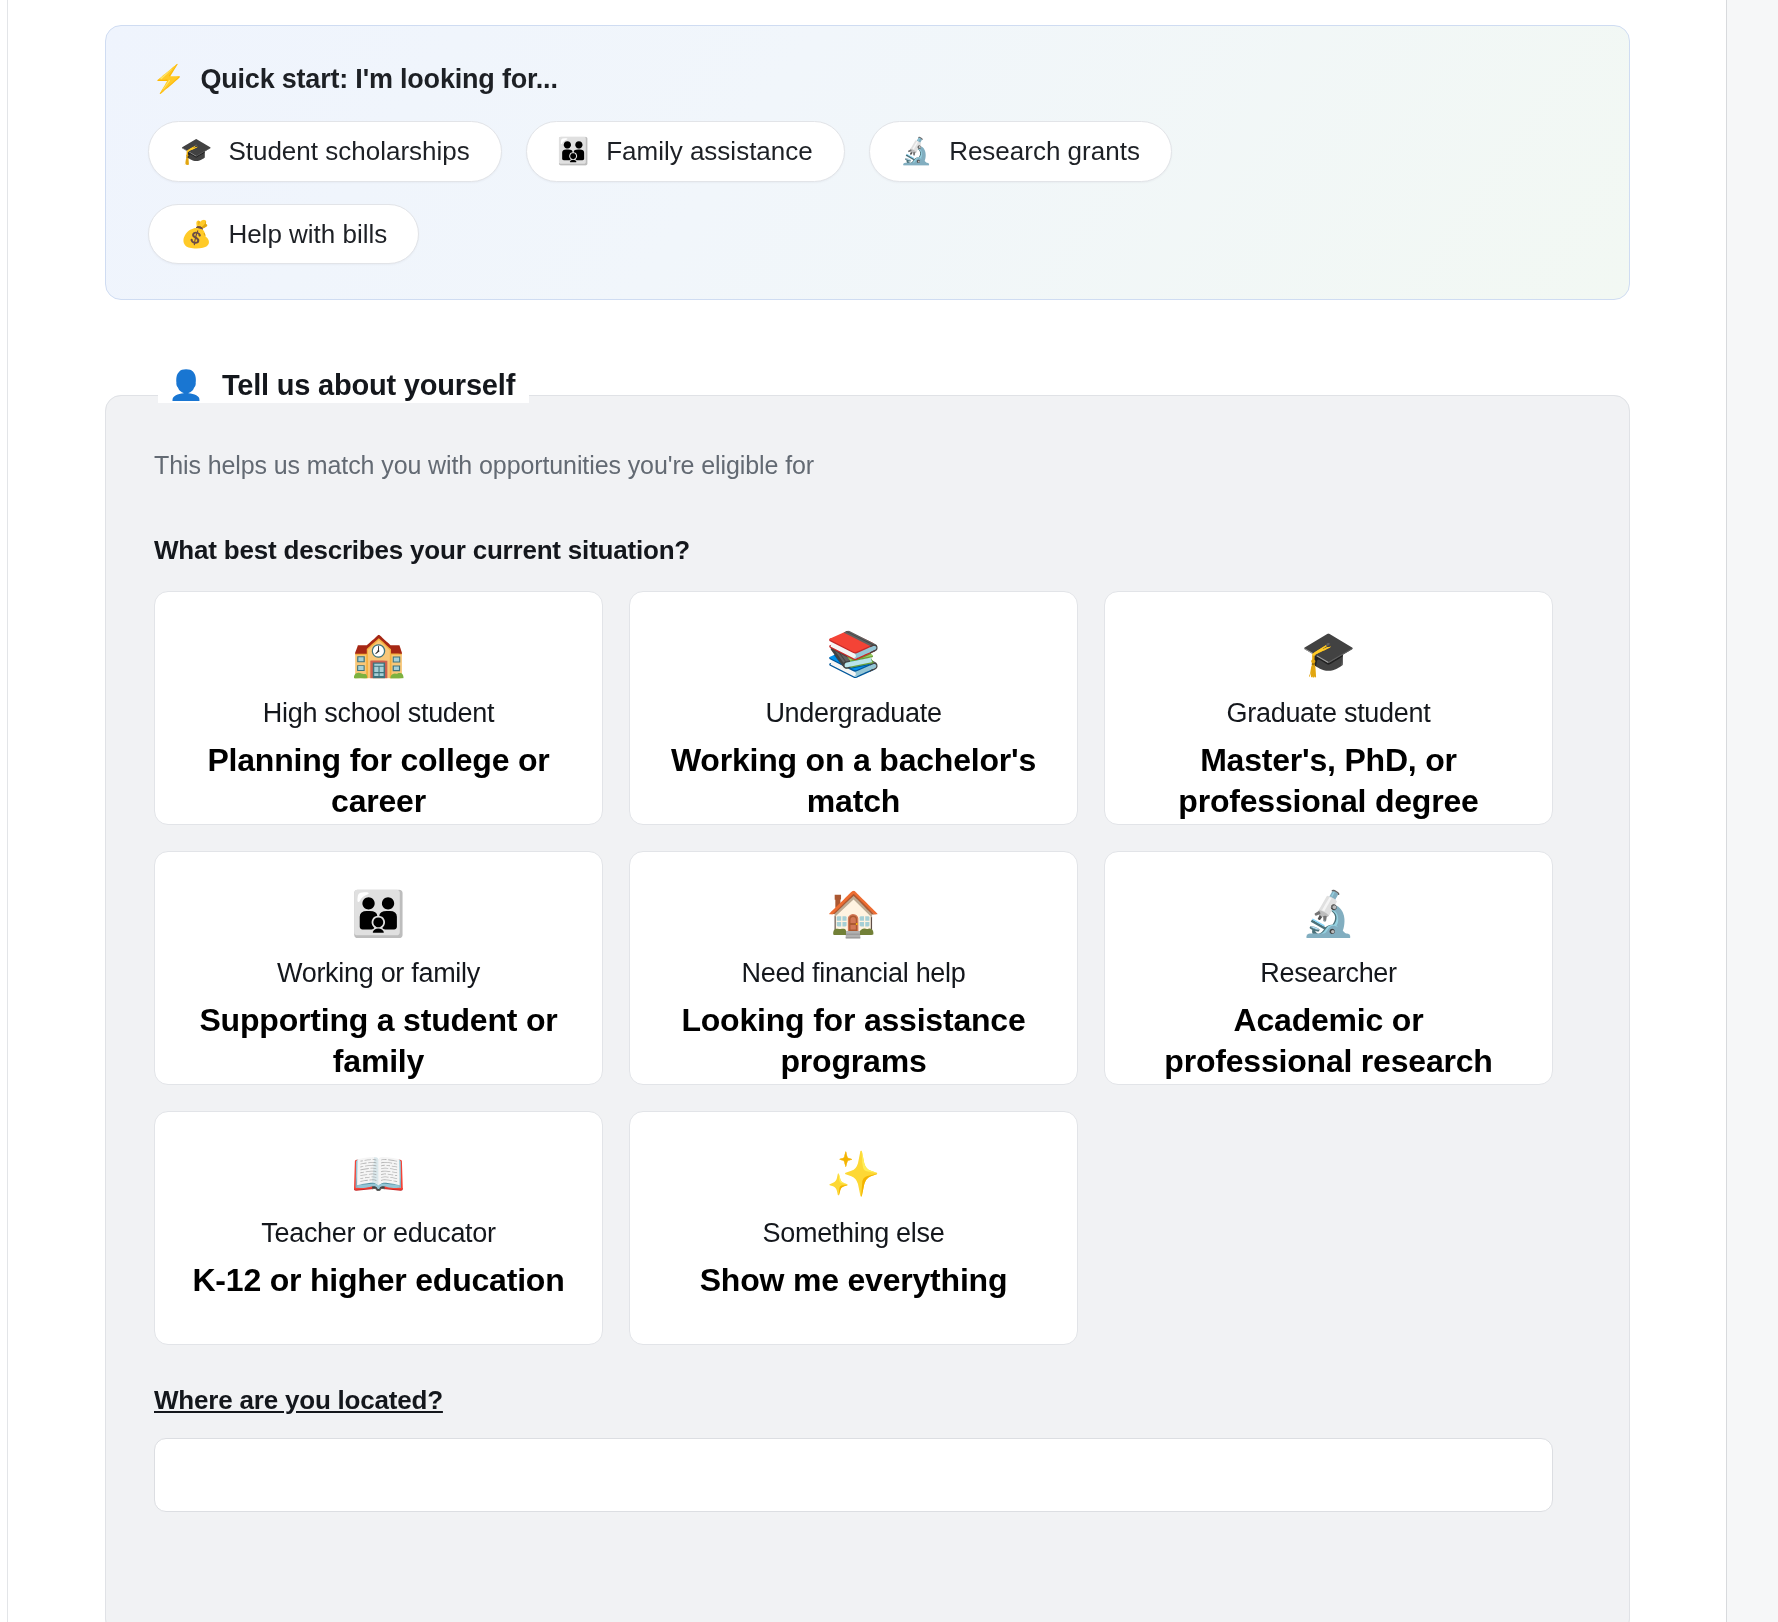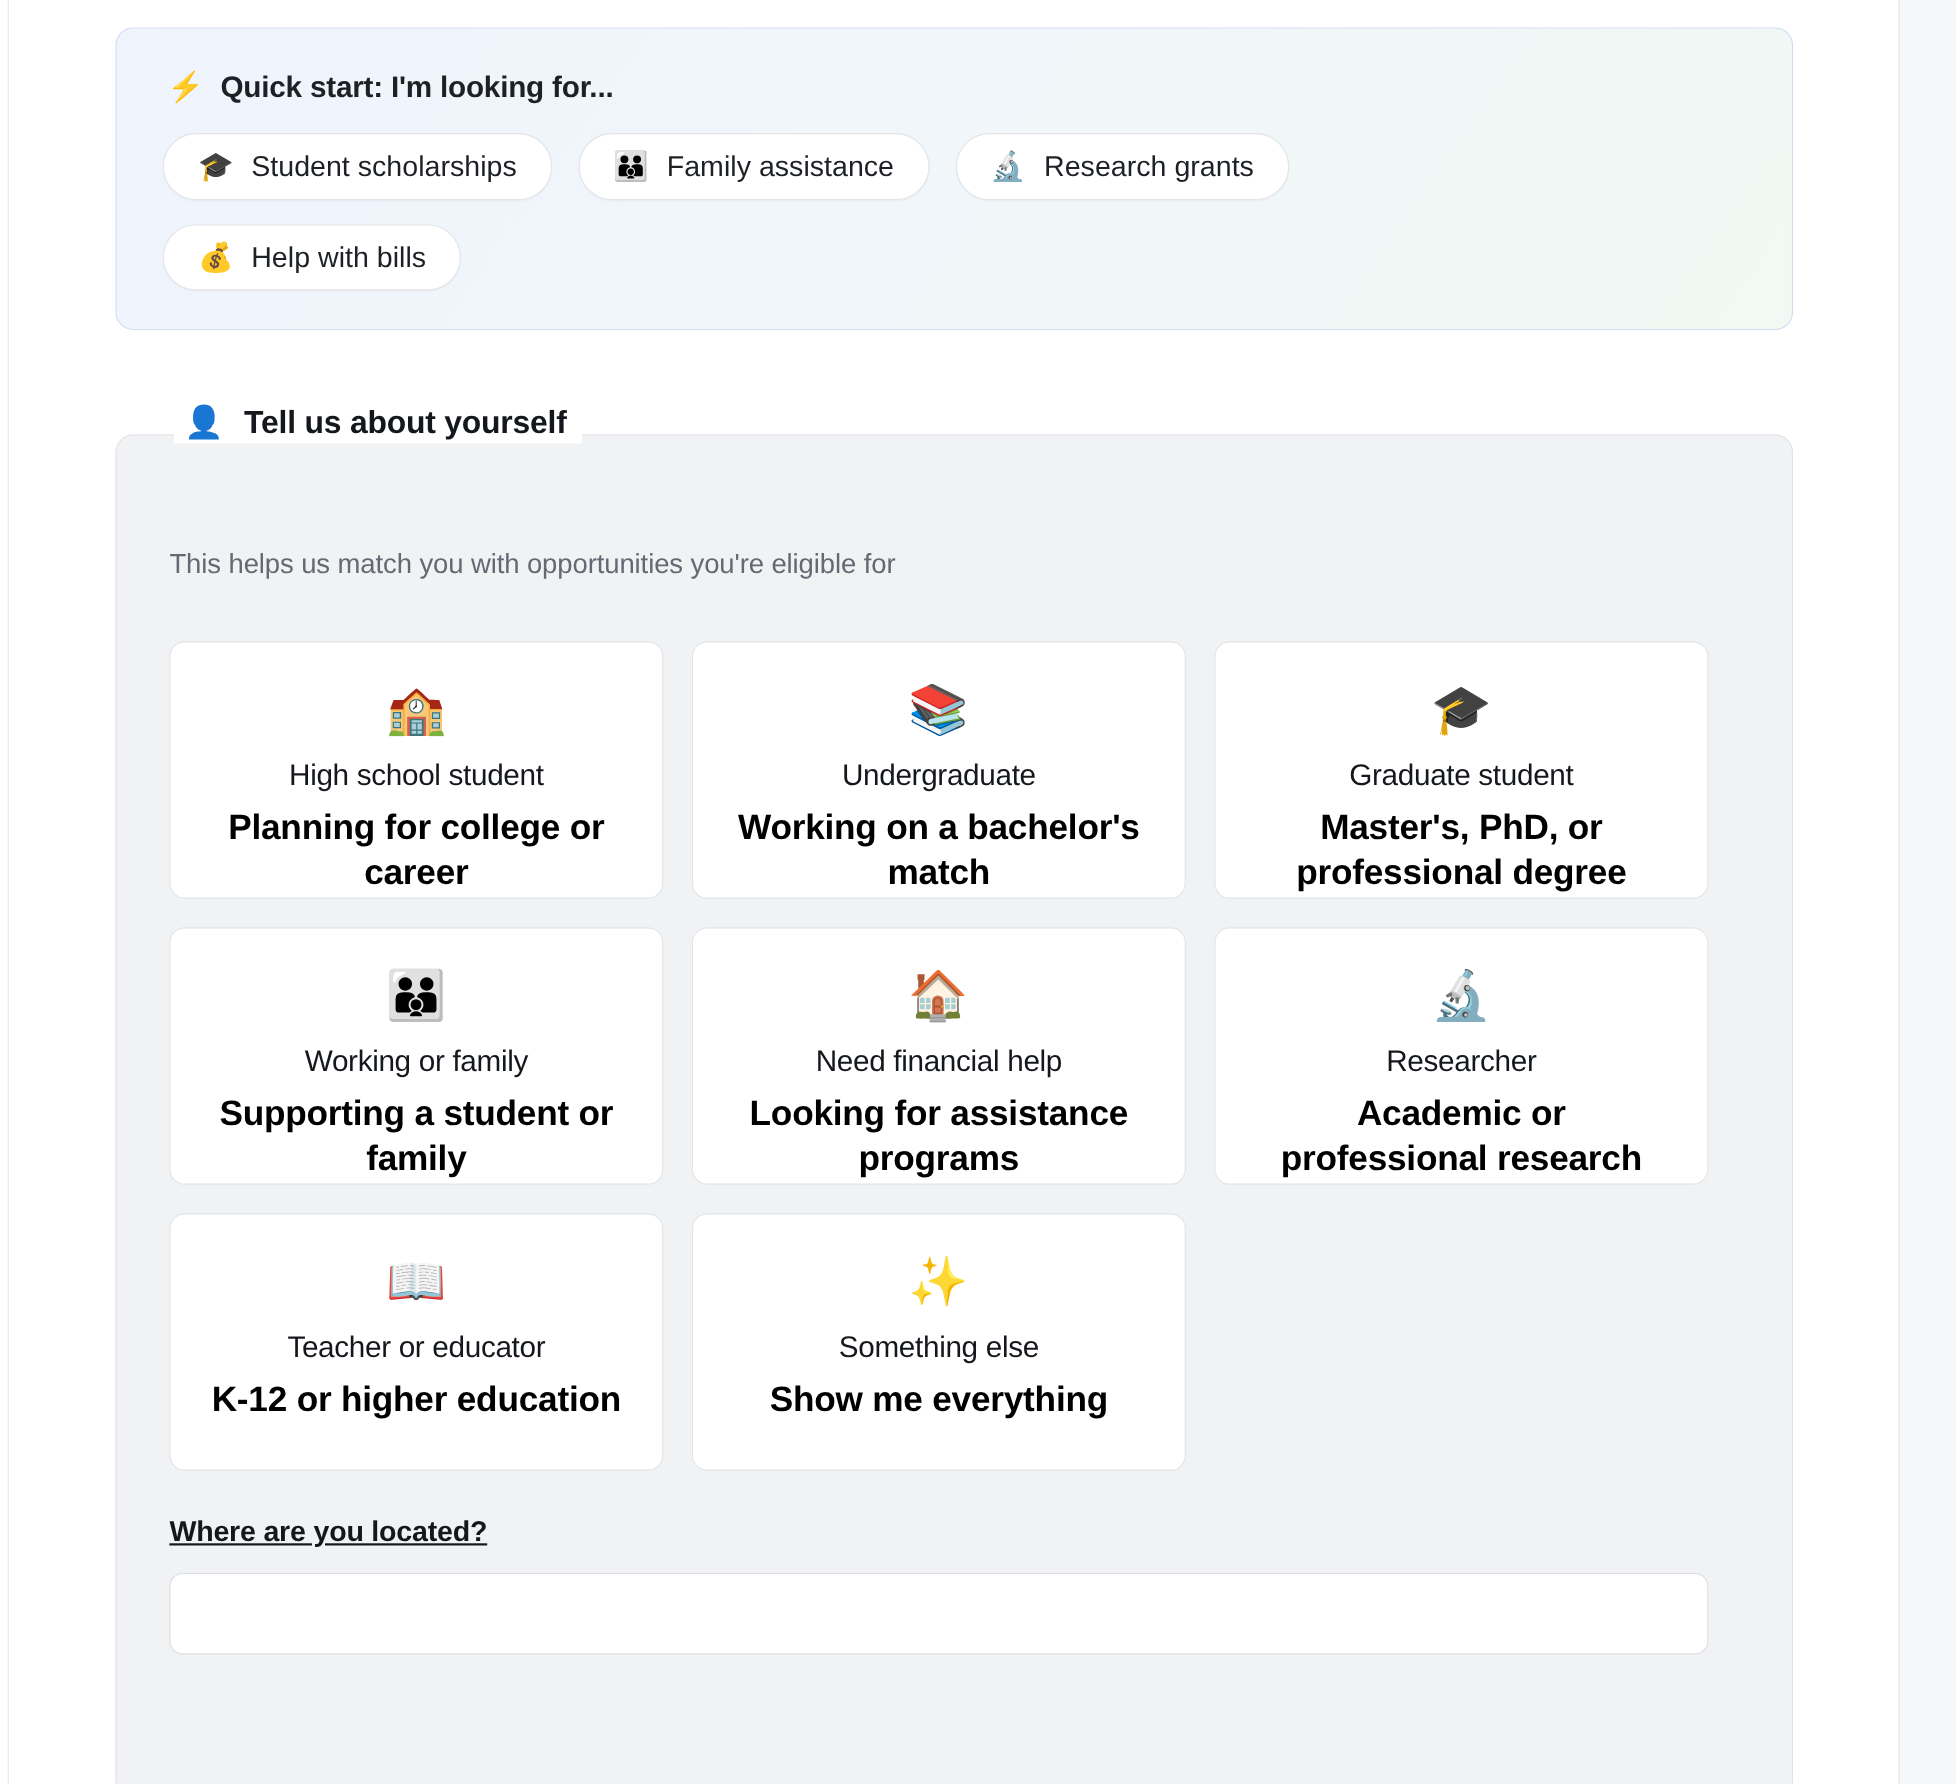--- a/index.html
+++ b/index.html
@@ -129,21 +129,21 @@
     padding: 0 14px 0 10px;
     background: #ffffff;
     font-size: 29px;
     font-weight: bold;
     color: #14171c;
     letter-spacing: -0.2px;
     line-height: 1.2;
   }
   .fieldset-legend .emoji { font-size: 29px; line-height: 1; }
 
-  .fs-body { padding: 55px 76px 0 48px; margin-top: 48px; }
+  .fs-body { padding: 55px 76px 0 48px; }
 
   .helper-text {
     font-size: 25px;
     color: #636a73;
     margin: 0 0 55px 0;
     letter-spacing: -0.1px;
   }
   .field-label {
     font-size: 26px;
     font-weight: bold;
@@ -256,20 +256,21 @@
 
     <fieldset class="profile-fieldset">
       <div class="fieldset-legend">
         <span class="emoji">👤</span>
         <span>Tell us about yourself</span>
       </div>
 
       <div class="fs-body">
         <p class="helper-text">This helps us match you with opportunities you're eligible for</p>
 
+        <div class="field-label">What best describes your current situation?</div>
 
         <div class="situation-grid">
           <div class="situation-card">
             <span class="card-emoji">🏫</span>
             <span class="card-title">High school student</span>
             <span class="card-desc">Planning for college or career</span>
           </div>
           <div class="situation-card">
             <span class="card-emoji">📚</span>
             <span class="card-title">Undergraduate</span>

